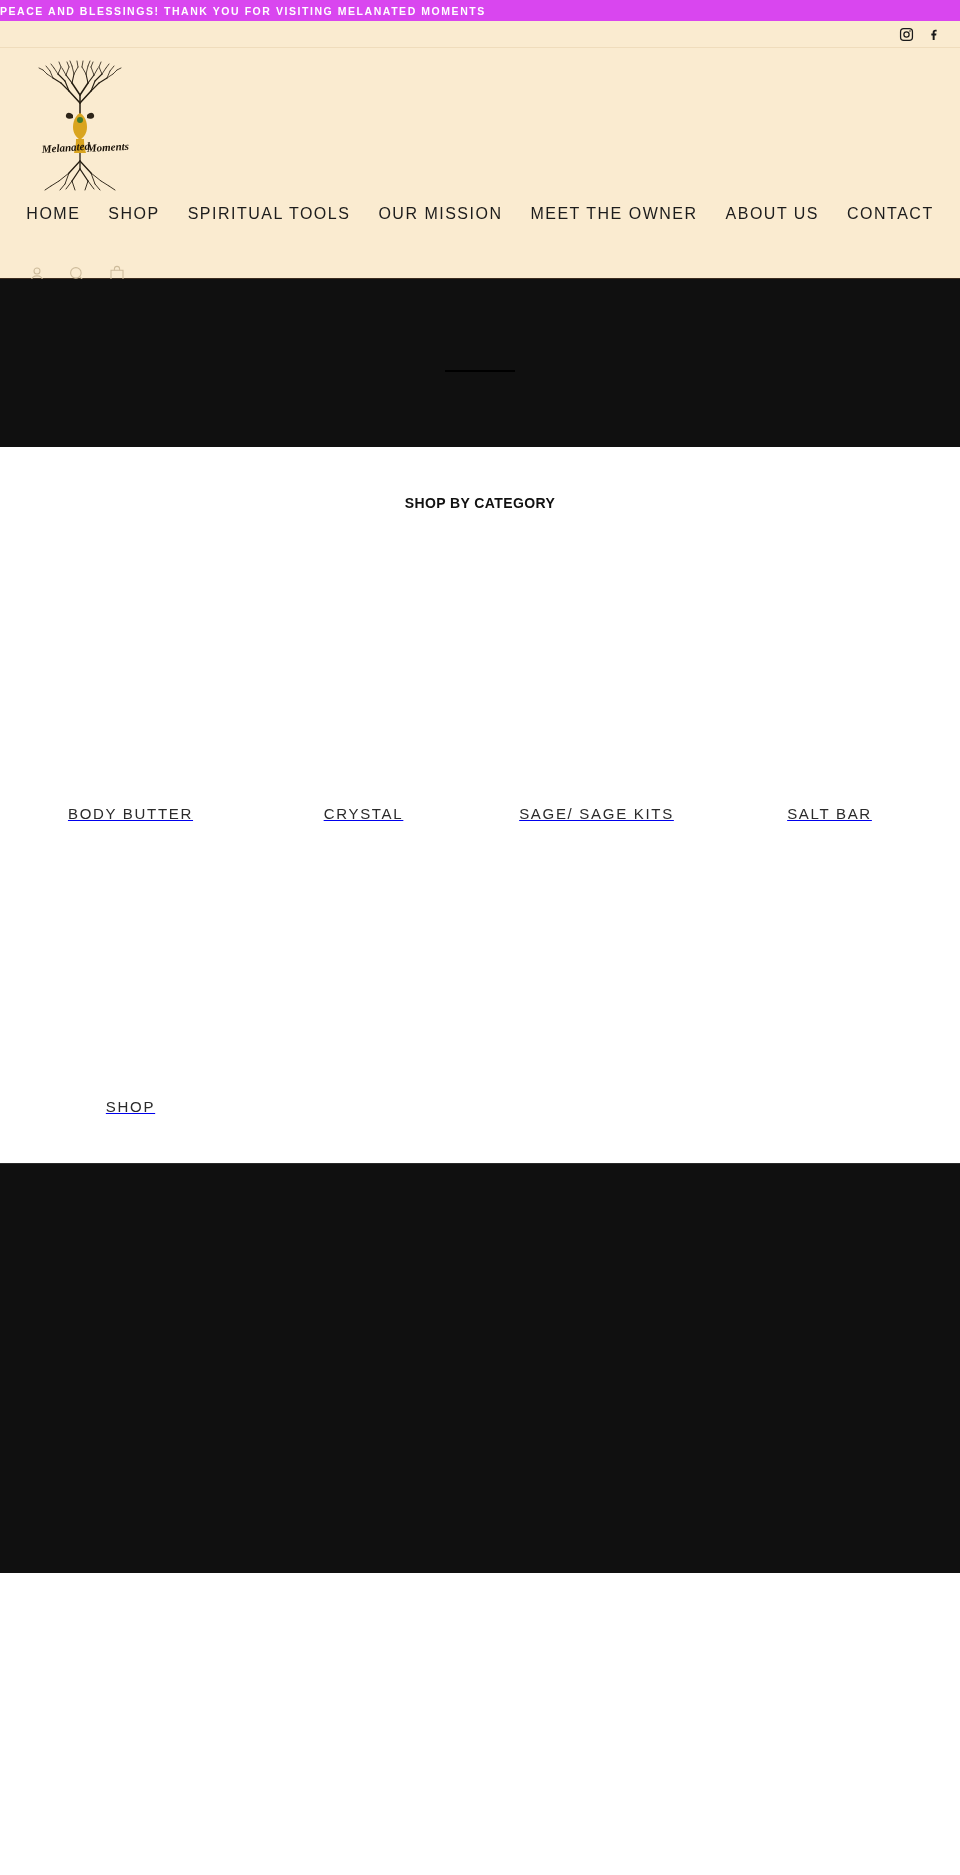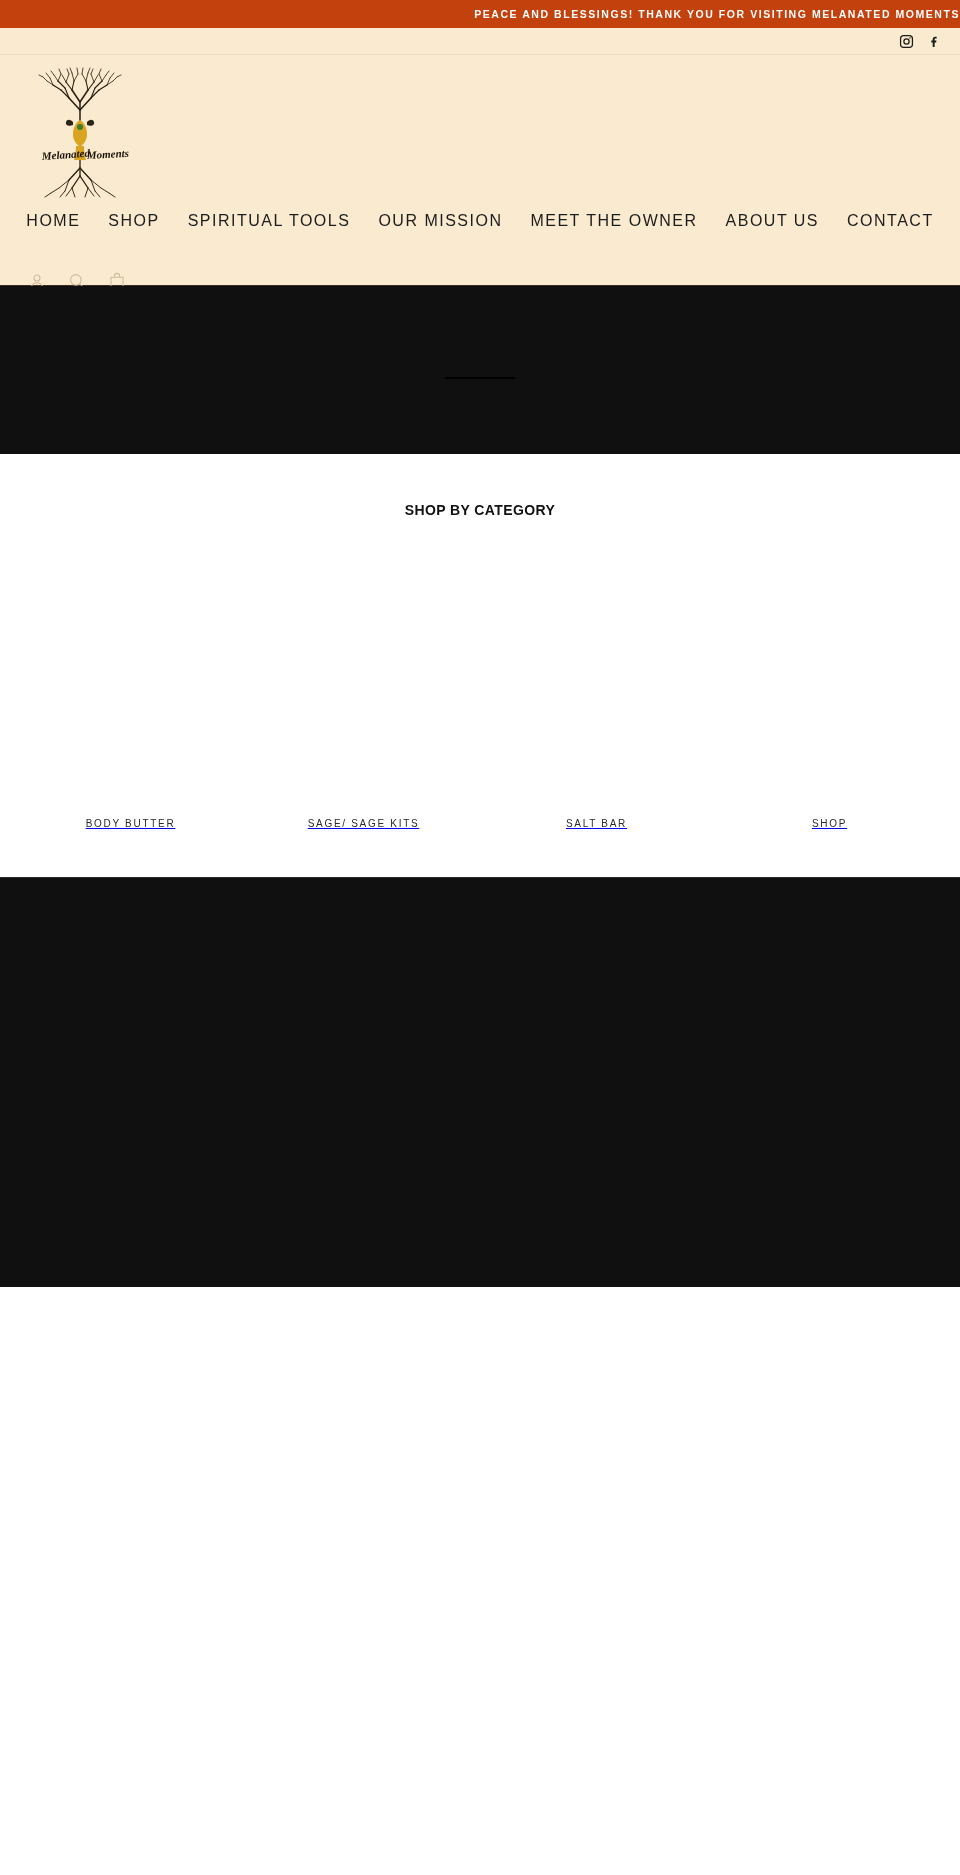--- a/index.html
+++ b/index.html
@@ -8,25 +8,25 @@
     width: 960px;
     background: #ffffff;
     font-family: "Liberation Sans", sans-serif;
     -webkit-font-smoothing: antialiased;
   }
 
   .page { width: 960px; position: relative; overflow: hidden; }
 
   
   .announcement {
-    height: 28px;
-    background: #c2410c;
-    display: flex;
-    align-items: center;
-    justify-content: flex-end;
+    height: 21px;
+    background: #d946ef;
+    display: flex;
+    align-items: center;
+    justify-content: flex-start;
   }
   .announcement-text {
     color: #ffffff;
     font-size: 10.5px;
     font-weight: 700;
     letter-spacing: 1.55px;
     text-align: center;
     white-space: nowrap;
   }
 
@@ -153,21 +153,21 @@
     justify-content: flex-end;
     height: 293px;
     cursor: pointer;
   }
   .cat-thumb {
     width: 100%;
     height: 246px;
     background: #ffffff;
   }
   .cat-label {
-    font-size: 10px;
+    font-size: 15px;
     letter-spacing: 1.7px;
     color: #2a2a2a;
     text-align: center;
     white-space: nowrap;
     padding-top: 9px;
   }
 
   
   .lower-dark {
     height: 410px;
@@ -344,20 +344,24 @@
     <h2 class="section-title">SHOP BY CATEGORY</h2>
 
     <div class="cat-grid">
 
       <a class="cat-cell" href="#">
         <span class="cat-thumb"></span>
         <span class="cat-label">BODY BUTTER</span>
       </a>
 
 
+      <a class="cat-cell" href="#">
+        <span class="cat-thumb"></span>
+        <span class="cat-label">CRYSTAL</span>
+      </a>
 
 
       <a class="cat-cell" href="#">
         <span class="cat-thumb"></span>
         <span class="cat-label">SAGE/ SAGE KITS</span>
       </a>
 
       <a class="cat-cell" href="#">
         <span class="cat-thumb"></span>
         <span class="cat-label">SALT BAR</span>

